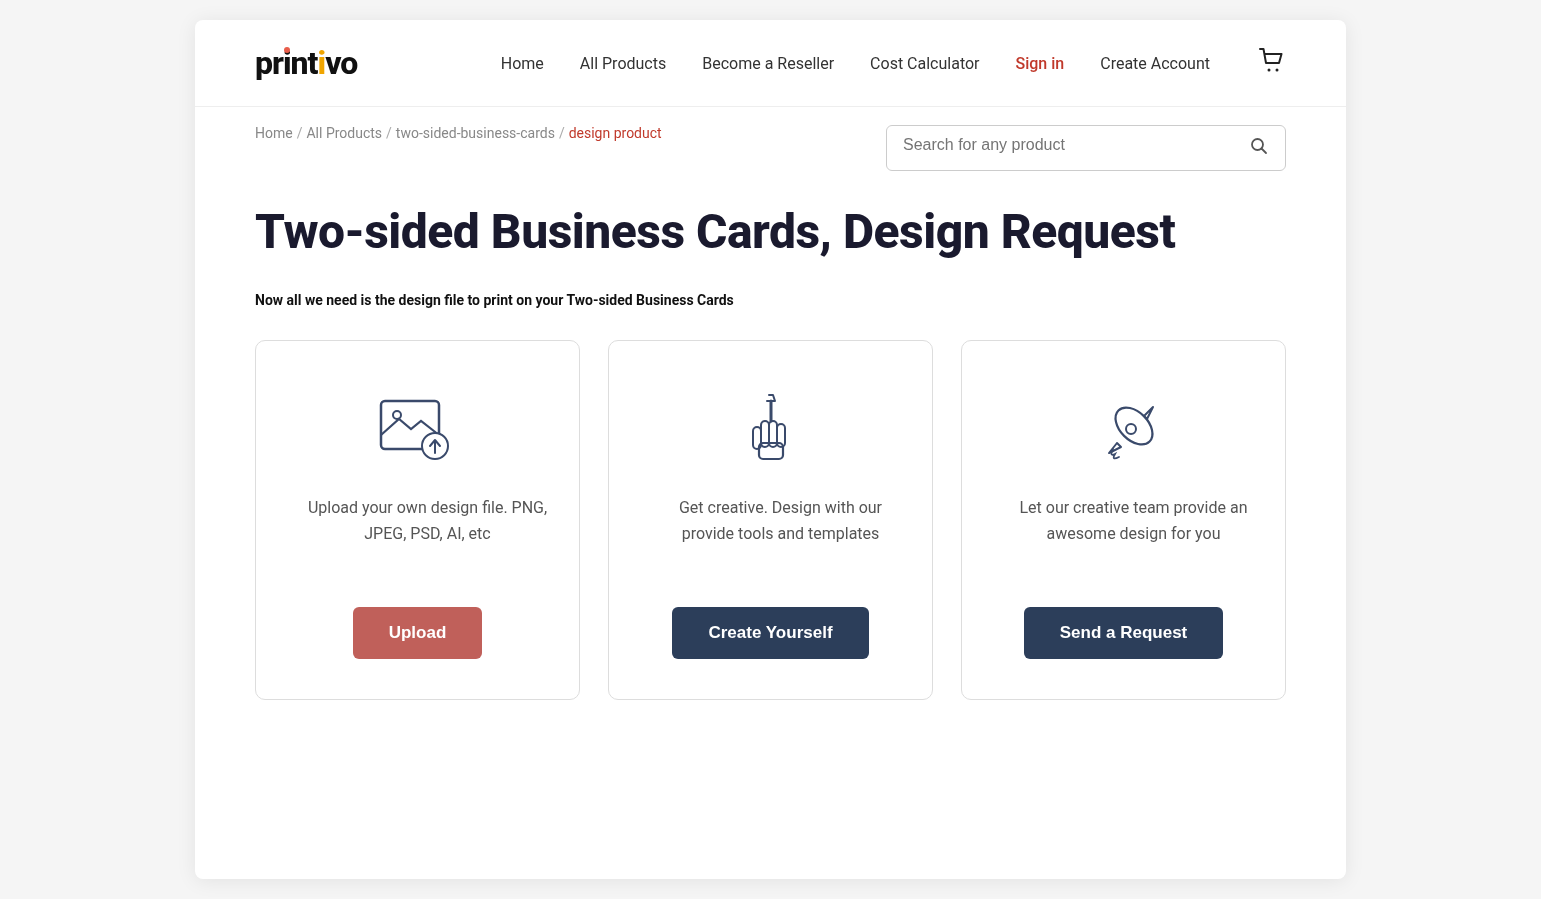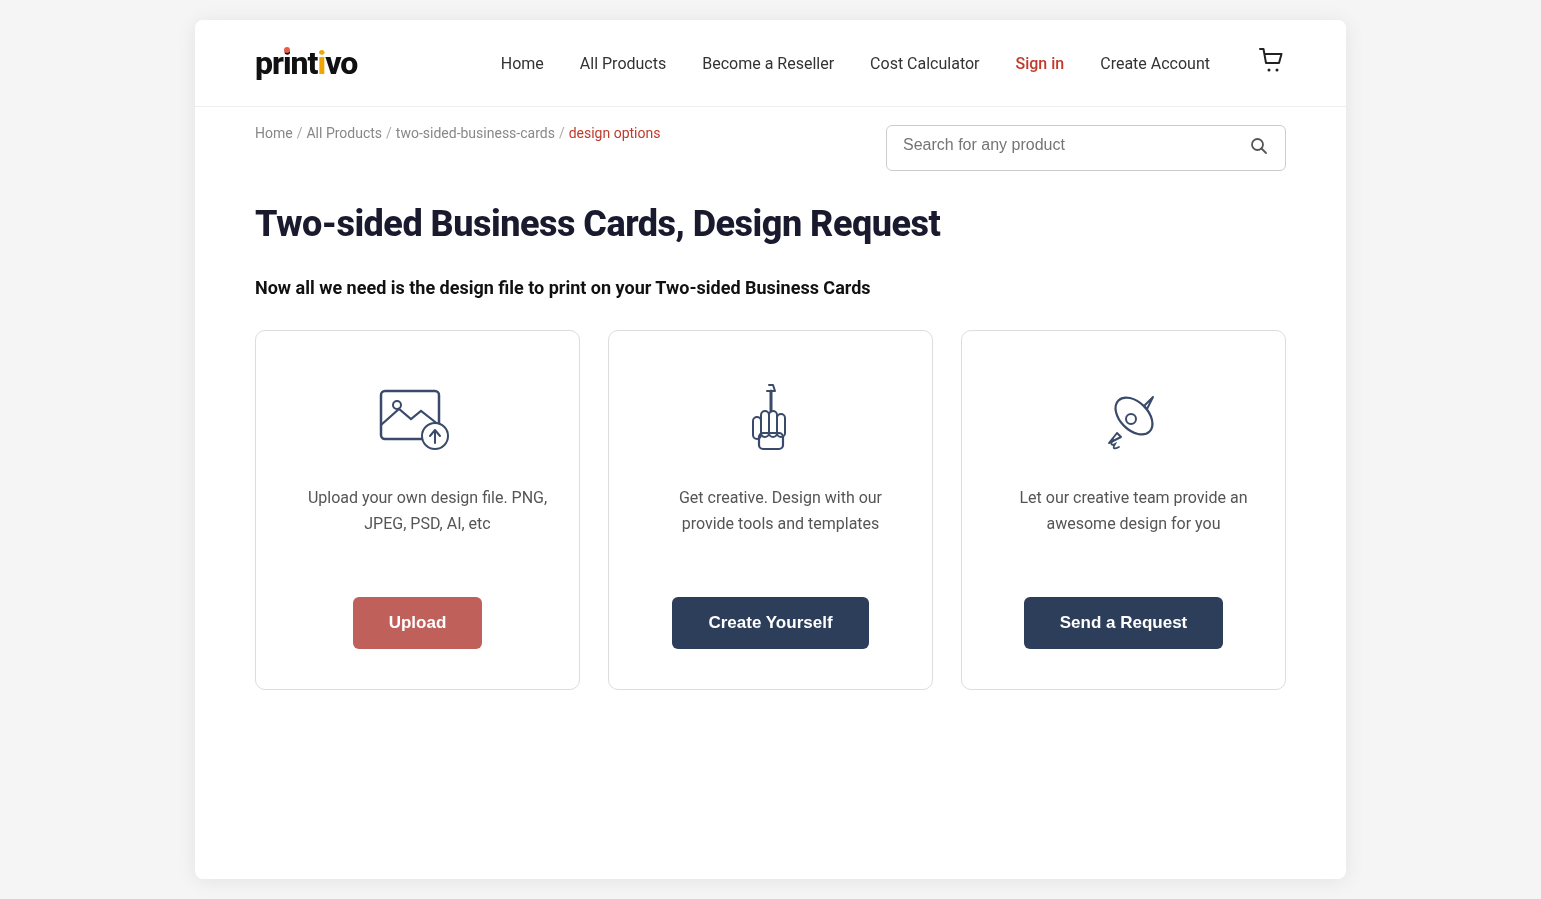--- a/index.html
+++ b/index.html
@@ -102,31 +102,31 @@
     }
     .search-icon-wrapper {
       color: #555;
       font-size: 18px;
     }
     
     .page-title-section {
       padding: 32px 60px 12px 60px;
     }
     .page-title {
-      font-size: 36px;
+      font-size: 48px;
       font-weight: 800;
       color: #1a1a2e;
       letter-spacing: -0.5px;
     }
     
     .subtitle-section {
       padding: 20px 60px 12px 60px;
     }
     .subtitle {
-      font-size: 18px;
+      font-size: 14px;
       font-weight: 700;
       color: #111;
     }
     
     .cards-section {
       padding: 20px 60px 60px 60px;
       display: flex;
       gap: 28px;
     }
     .card {
@@ -202,21 +202,21 @@
   </div>
 
   <div class="sub-header">
     <div class="breadcrumb">
       <a>Home</a>
       <span class="sep">/</span>
       <a>All Products</a>
       <span class="sep">/</span>
       <a>two-sided-business-cards</a>
       <span class="sep">/</span>
-      <span class="active">design options</span>
+      <span class="active">design product</span>
     </div>
     <div class="search-box">
       <input class="search-input" type="text" placeholder="Search for any product" style="">
       <span class="search-icon-wrapper">
         <svg width="20" height="20" viewBox="0 0 20 20" fill="none">
           <circle cx="8.5" cy="8.5" r="5.5" stroke="#555" stroke-width="1.8"></circle>
           <line x1="12.5" y1="12.5" x2="17" y2="17" stroke="#555" stroke-width="1.8" stroke-linecap="round"></line>
         </svg>
       </span>
     </div>

